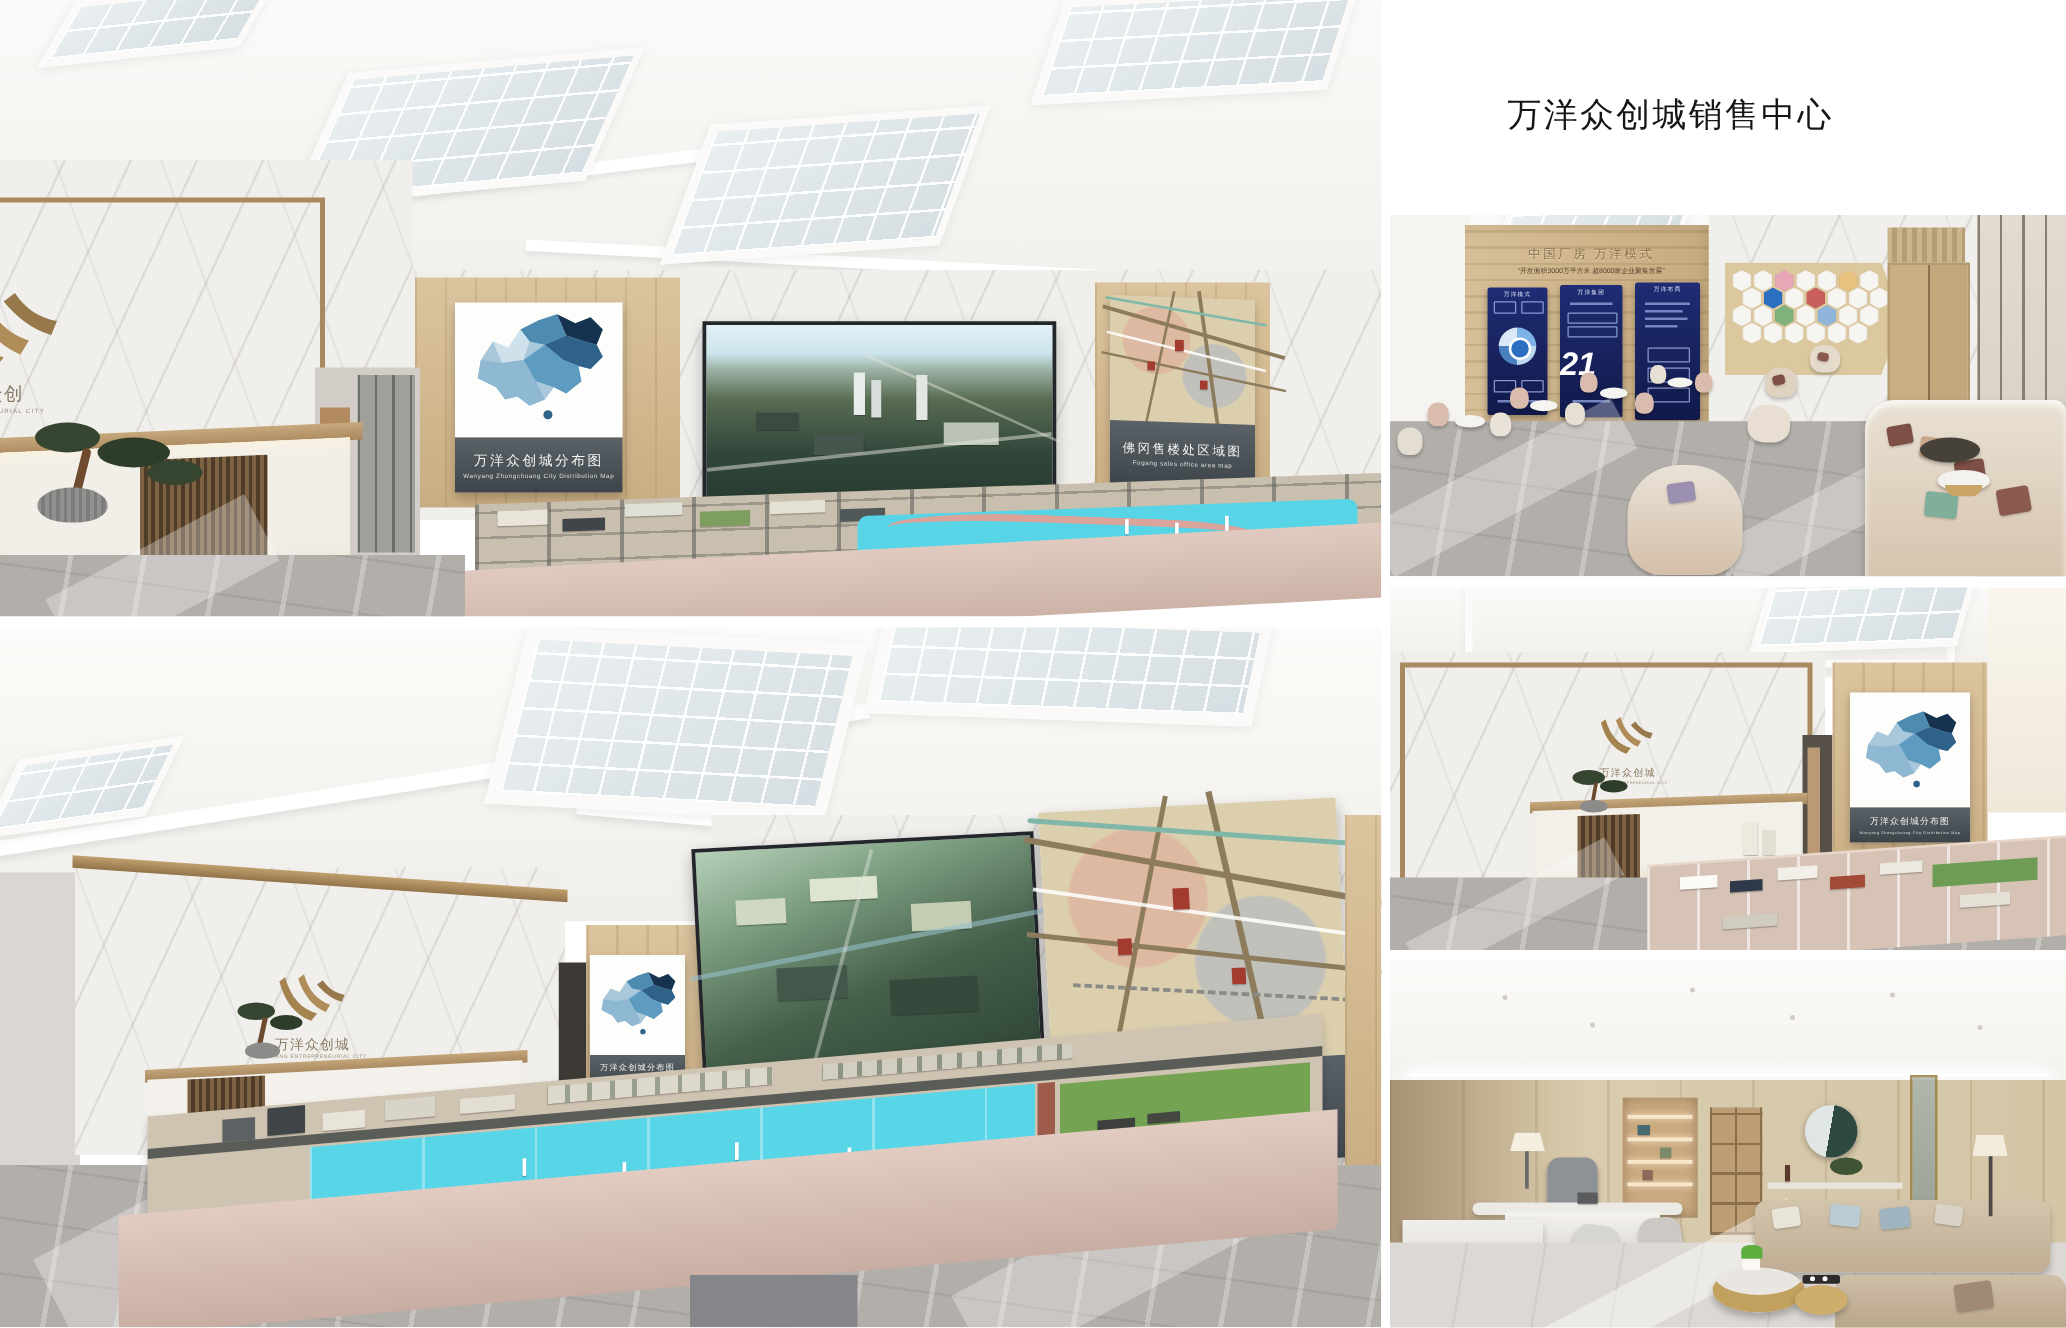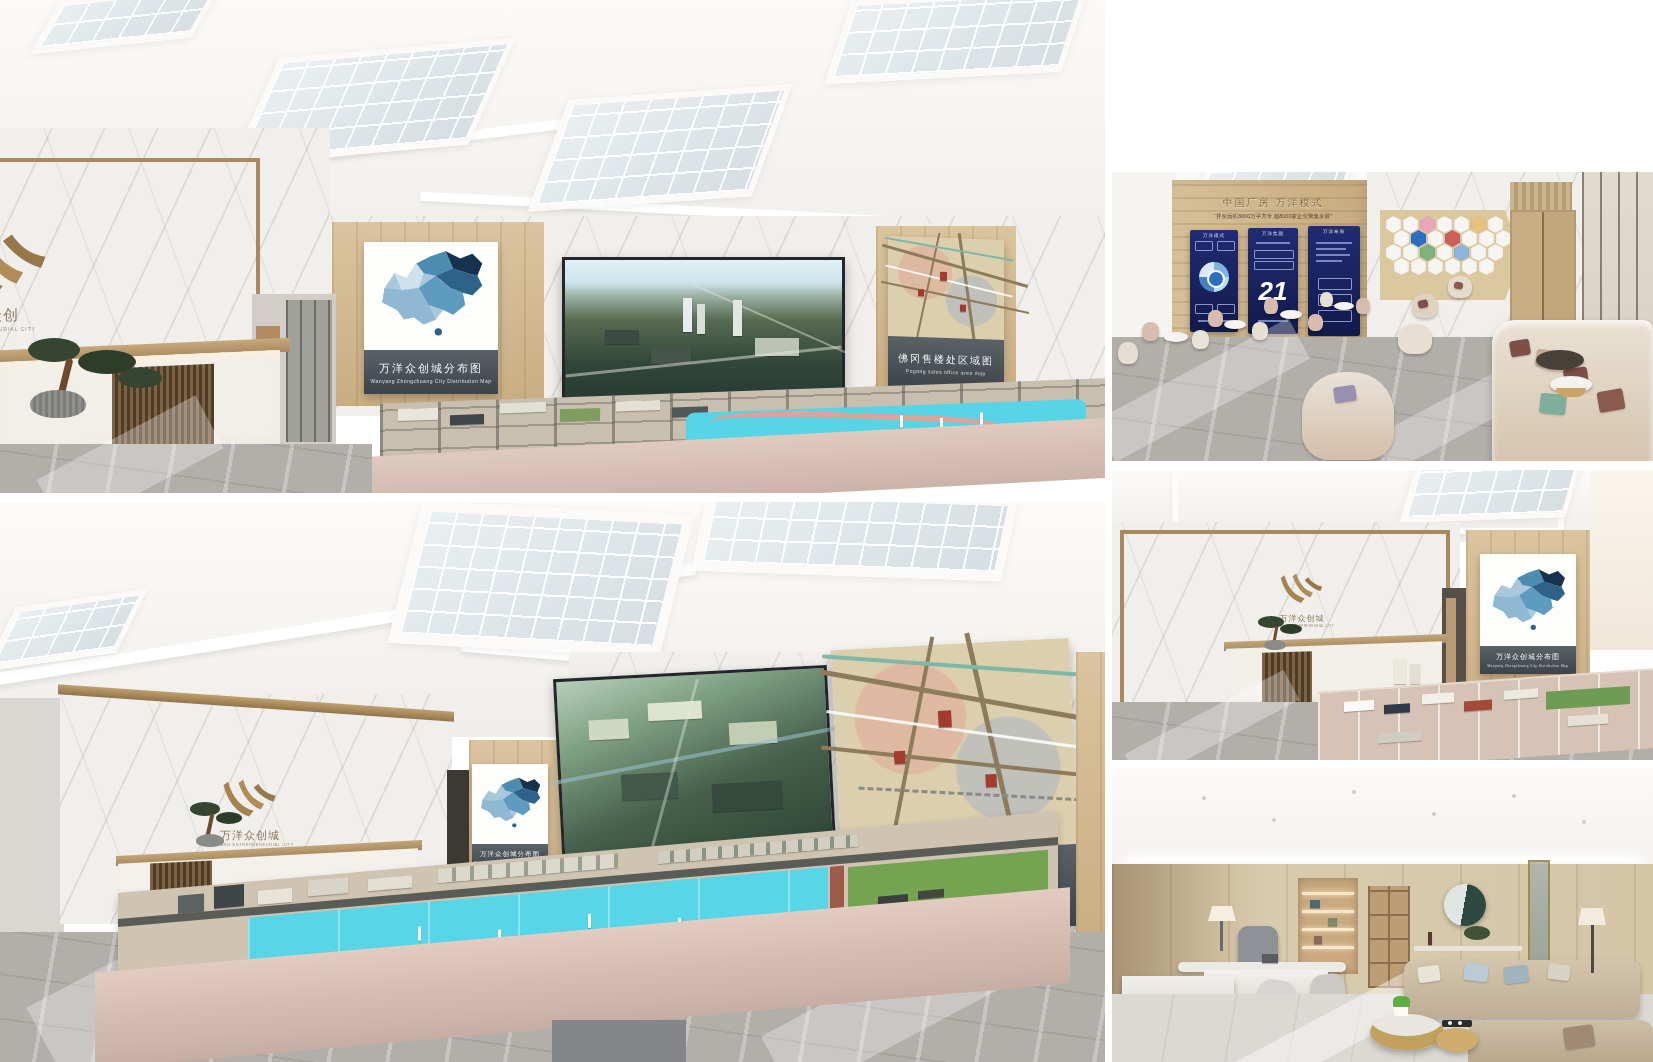--- a/index.html
+++ b/index.html
@@ -56,20 +56,23 @@
   .blob{position:absolute;border-radius:50%;background:#36452f;}
   .streak{position:absolute;background:rgba(255,255,255,.30);transform:rotate(-28deg);}
   .dot{position:absolute;width:4px;height:4px;border-radius:50%;background:#cfccc6;}
   .modelblk{position:absolute;box-shadow:0 1px 1px rgba(0,0,0,.25);}
 </style>
 </head>
 <body>
 
 <div class="canvas">
 
+  <div class="abs" style="left:1112px;top:0;width:541px;height:170px;background:#fff;">
+    <div style="position:absolute;top:74px;left:0;width:100%;text-align:center;font-size:27px;letter-spacing:2px;color:#161616;transform:translateX(-46px);">万洋众创城销售中心</div>
+  </div>
 
   <div class="tile" style="left:0;top:0;width:1105px;height:493px;">
 
     <div class="abs" style="left:0;top:0;width:1105px;height:250px;background:linear-gradient(#fbfaf8,#f1efec);"></div>
     <div class="abs" style="left:-40px;top:150px;width:700px;height:10px;background:#fff;box-shadow:0 3px 4px rgba(0,0,0,.06);transform:rotate(-7deg);"></div>
     <div class="abs" style="left:420px;top:210px;width:700px;height:9px;background:#fff;box-shadow:0 3px 4px rgba(0,0,0,.06);transform:rotate(3deg);"></div>
     <div class="abs sky" style="left:45px;top:-8px;width:150px;height:42px;transform:skew(-30deg,-6deg);"></div>
     <div class="abs sky" style="left:255px;top:48px;width:225px;height:95px;transform:skew(-24deg,-5deg);"></div>
     <div class="abs sky" style="left:548px;top:92px;width:212px;height:100px;transform:skew(-20deg,-4deg);"></div>
     <div class="abs sky" style="left:838px;top:-6px;width:225px;height:72px;transform:skew(-18deg,-3deg);"></div>
@@ -295,21 +298,21 @@
       <div class="pbox" style="left:5px;top:74px;width:16px;height:8px;"></div>
       <div class="pbox" style="left:27px;top:74px;width:16px;height:8px;"></div>
       <div class="pbar" style="left:8px;top:90px;width:32px;"></div>
     </div>
 
     <div class="abs navposter" style="left:136px;top:56px;width:50px;height:106px;">
       <div style="position:absolute;left:0;top:3px;width:100%;text-align:center;font-size:4.5px;letter-spacing:1px;">万洋集团</div>
       <div class="pbar" style="left:8px;top:14px;width:34px;"></div>
       <div class="pbox" style="left:6px;top:22px;width:38px;height:7px;"></div>
       <div class="pbox" style="left:6px;top:33px;width:38px;height:7px;"></div>
-      <div style="position:absolute;left:0;top:48px;width:100%;text-align:center;font-size:26px;font-style:italic;font-weight:bold;color:#fff;">21</div>
+      <div style="position:absolute;left:0;top:48px;width:100%;font-size:26px;font-style:italic;font-weight:bold;color:#fff;">21</div>
       <div class="pbar" style="left:10px;top:92px;width:30px;"></div>
     </div>
 
     <div class="abs navposter" style="left:196px;top:54px;width:52px;height:110px;">
       <div style="position:absolute;left:0;top:3px;width:100%;text-align:center;font-size:4.5px;letter-spacing:1px;">万洋布局</div>
       <div class="pbar" style="left:8px;top:16px;width:36px;"></div>
       <div class="pbar" style="left:8px;top:22px;width:30px;"></div>
       <div class="pbar" style="left:8px;top:28px;width:34px;"></div>
       <div class="pbar" style="left:8px;top:34px;width:26px;"></div>
       <div class="pbox" style="left:10px;top:52px;width:32px;height:10px;"></div>

